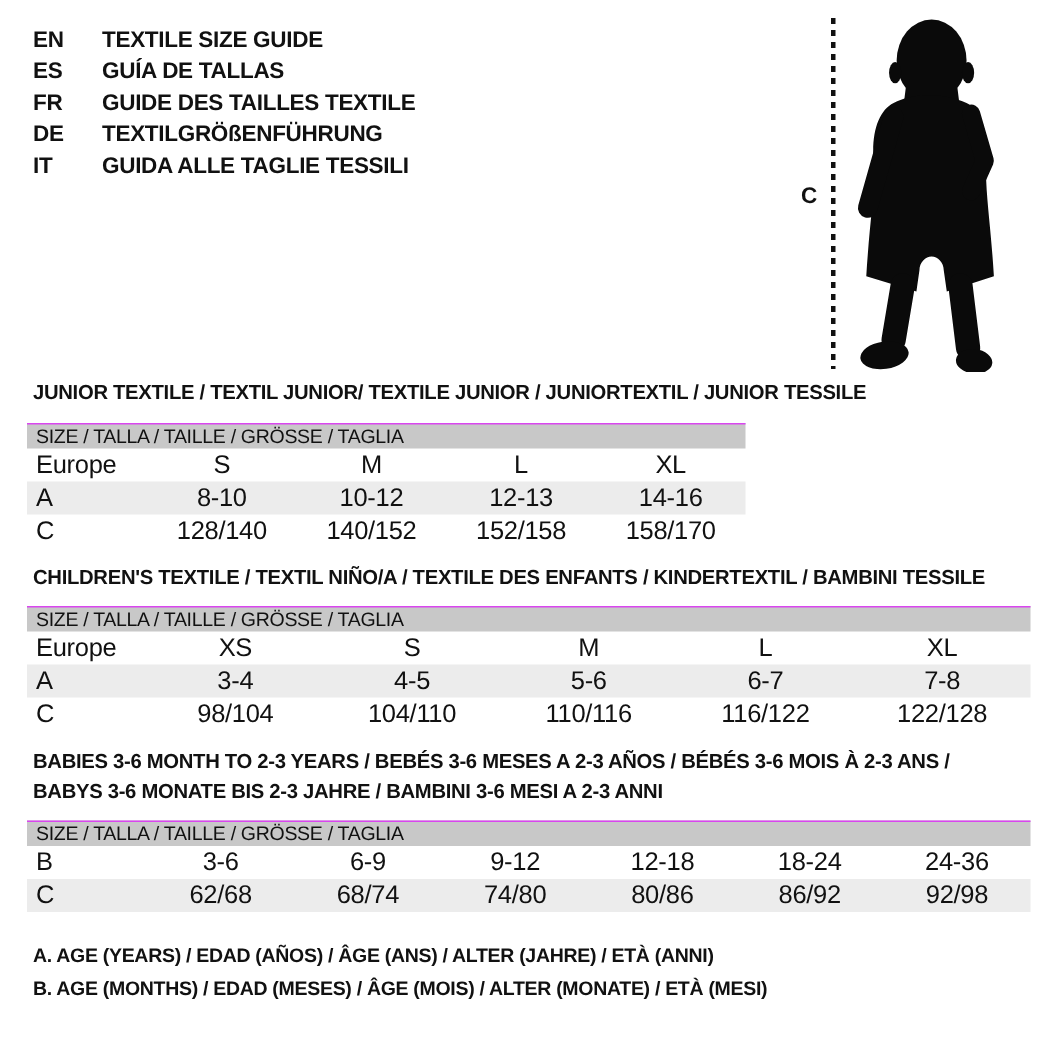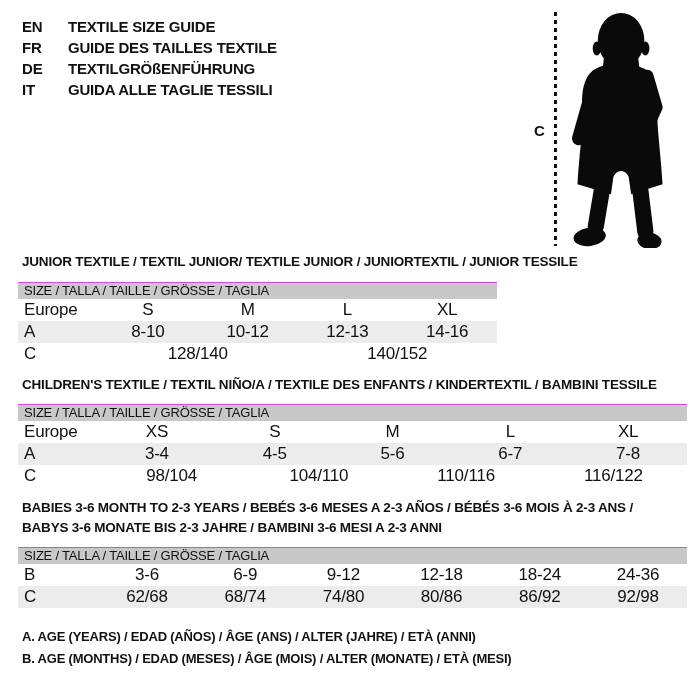--- a/index.html
+++ b/index.html
@@ -43,20 +43,24 @@
 </style>
 </head>
 <body>
 
 <div class="page" style="--text: #111111; --barBg: #c8c8c8; --altBg: #ececec;">
 
   <div class="lang-list" id="lang-list">
       <div class="lang-row">
         <span class="lang-code">EN</span>
         <span>TEXTILE SIZE GUIDE</span>
+      </div>
+      <div class="lang-row">
+        <span class="lang-code">ES</span>
+        <span>GUÍA DE TALLAS</span>
       </div>
       <div class="lang-row">
         <span class="lang-code">FR</span>
         <span>GUIDE DES TAILLES TEXTILE</span>
       </div>
       <div class="lang-row">
         <span class="lang-code">DE</span>
         <span>TEXTILGRÖßENFÜHRUNG</span>
       </div>
       <div class="lang-row">
@@ -116,20 +120,22 @@
             <span class="sg-label">A</span>
             <span class="sg-cell">8-10</span>
             <span class="sg-cell">10-12</span>
             <span class="sg-cell">12-13</span>
             <span class="sg-cell">14-16</span>
           </div>
           <div class="sg-row">
             <span class="sg-label">C</span>
             <span class="sg-cell">128/140</span>
             <span class="sg-cell">140/152</span>
+            <span class="sg-cell">152/158</span>
+            <span class="sg-cell">158/170</span>
           </div>
         </div>
       </div>
       <div class="section section-children">
         <div class="section-title">
           <div>CHILDREN'S TEXTILE / TEXTIL NIÑO/A / TEXTILE DES ENFANTS / KINDERTEXTIL / BAMBINI TESSILE</div>
         </div>
         <div class="sg-table" style="width: 669px;">
           <div class="sg-table-header">SIZE / TALLA / TAILLE / GRÖSSE / TAGLIA</div>
           <div class="sg-row">
@@ -147,20 +153,21 @@
             <span class="sg-cell">5-6</span>
             <span class="sg-cell">6-7</span>
             <span class="sg-cell">7-8</span>
           </div>
           <div class="sg-row">
             <span class="sg-label">C</span>
             <span class="sg-cell">98/104</span>
             <span class="sg-cell">104/110</span>
             <span class="sg-cell">110/116</span>
             <span class="sg-cell">116/122</span>
+            <span class="sg-cell">122/128</span>
           </div>
         </div>
       </div>
       <div class="section section-babies">
         <div class="section-title multiline">
           <div>BABIES 3-6 MONTH TO 2-3 YEARS / BEBÉS 3-6 MESES A 2-3 AÑOS / BÉBÉS 3-6 MOIS À 2-3 ANS /</div>
           <div>BABYS 3-6 MONATE BIS 2-3 JAHRE / BAMBINI 3-6 MESI A 2-3 ANNI</div>
         </div>
         <div class="sg-table" style="width: 669px;">
           <div class="sg-table-header">SIZE / TALLA / TAILLE / GRÖSSE / TAGLIA</div>

